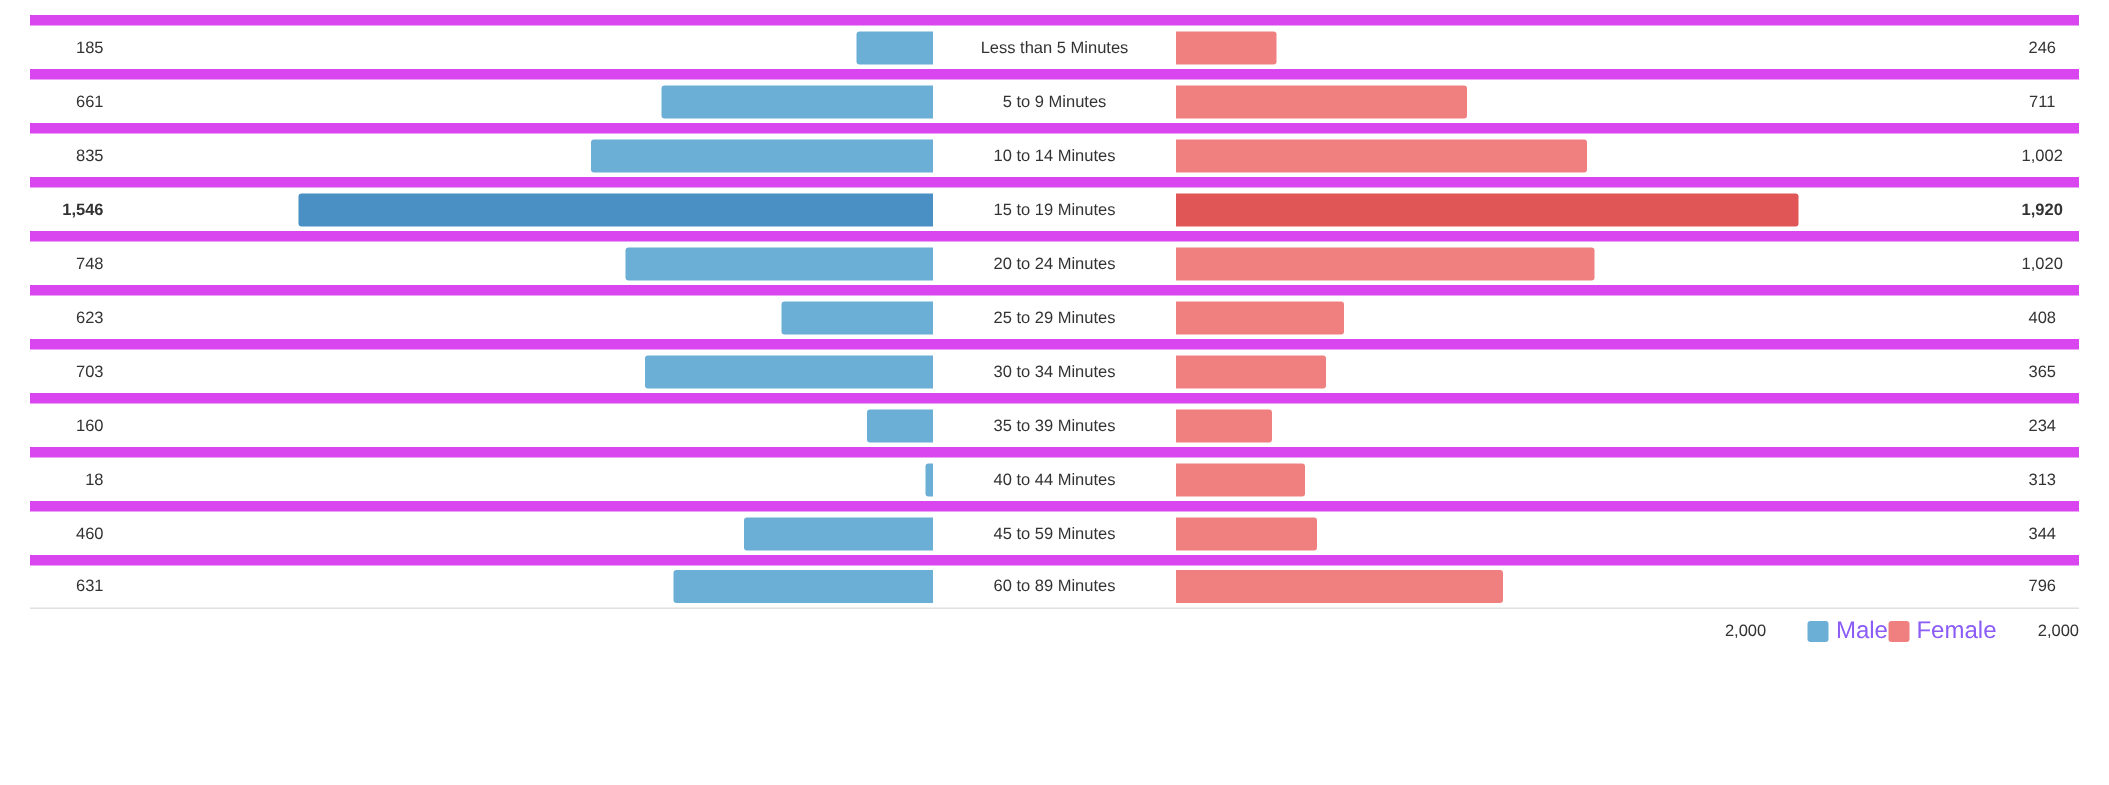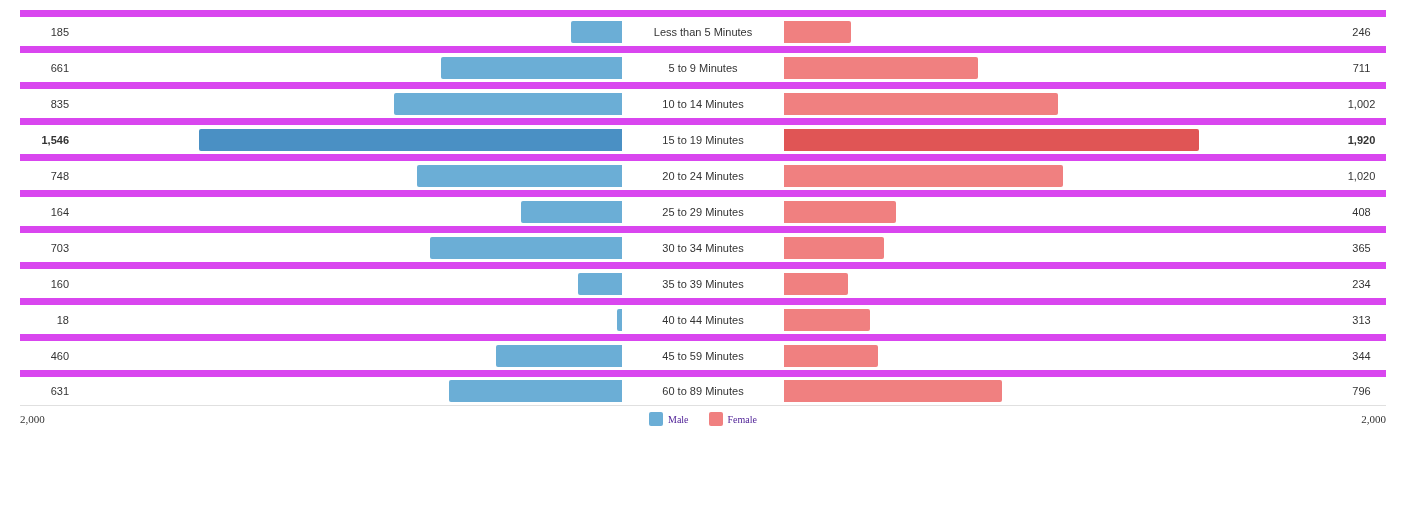--- a/index.html
+++ b/index.html
@@ -94,40 +94,38 @@
     .right-value {
       width: 55px;
       text-align: center;
       font-size: 11px;
       color: #333;
       padding-left: 6px;
       flex-shrink: 0;
     }
     .footer-row {
       display: flex;
-      justify-content: space-between;
+      justify-content: flex-end;
       align-items: center;
       margin-top: 6px;
       padding: 0 0px;
-      font-family: Liberation Serif, serif;
     }
     .axis-label {
       font-size: 11px;
       color: #333;
       width: 55px;
     }
     .axis-label-right {
       text-align: right;
     }
     .legend {
       display: flex;
-      gap: 20px;
-      align-items: center;
-      font-size: 10px;
-      color: #4c1d95;
+      align-items: center;
+      font-size: 16px;
+      color: #8b5cf6;
     }
     .legend-item {
       display: flex;
       align-items: center;
       gap: 5px;
     }
     .legend-swatch {
       width: 14px;
       height: 14px;
       border-radius: 2px;
@@ -213,21 +211,21 @@
         </div>
         <div class="label-box">20 to 24 Minutes</div>
         <div class="right-bar-container">
           <div class="right-bar" style="width:51%;"></div>
         </div>
         <div class="right-value">1,020</div>
       </div>
     </div>
       <div class="bar-row">
       <div class="bar-row-inner">
-        <div class="left-value">164</div>
+        <div class="left-value">623</div>
         <div class="left-bar-container">
           <div class="left-bar" style="width:18.4%;"></div>
         </div>
         <div class="label-box">25 to 29 Minutes</div>
         <div class="right-bar-container">
           <div class="right-bar" style="width:20.4%;"></div>
         </div>
         <div class="right-value">408</div>
       </div>
     </div>

